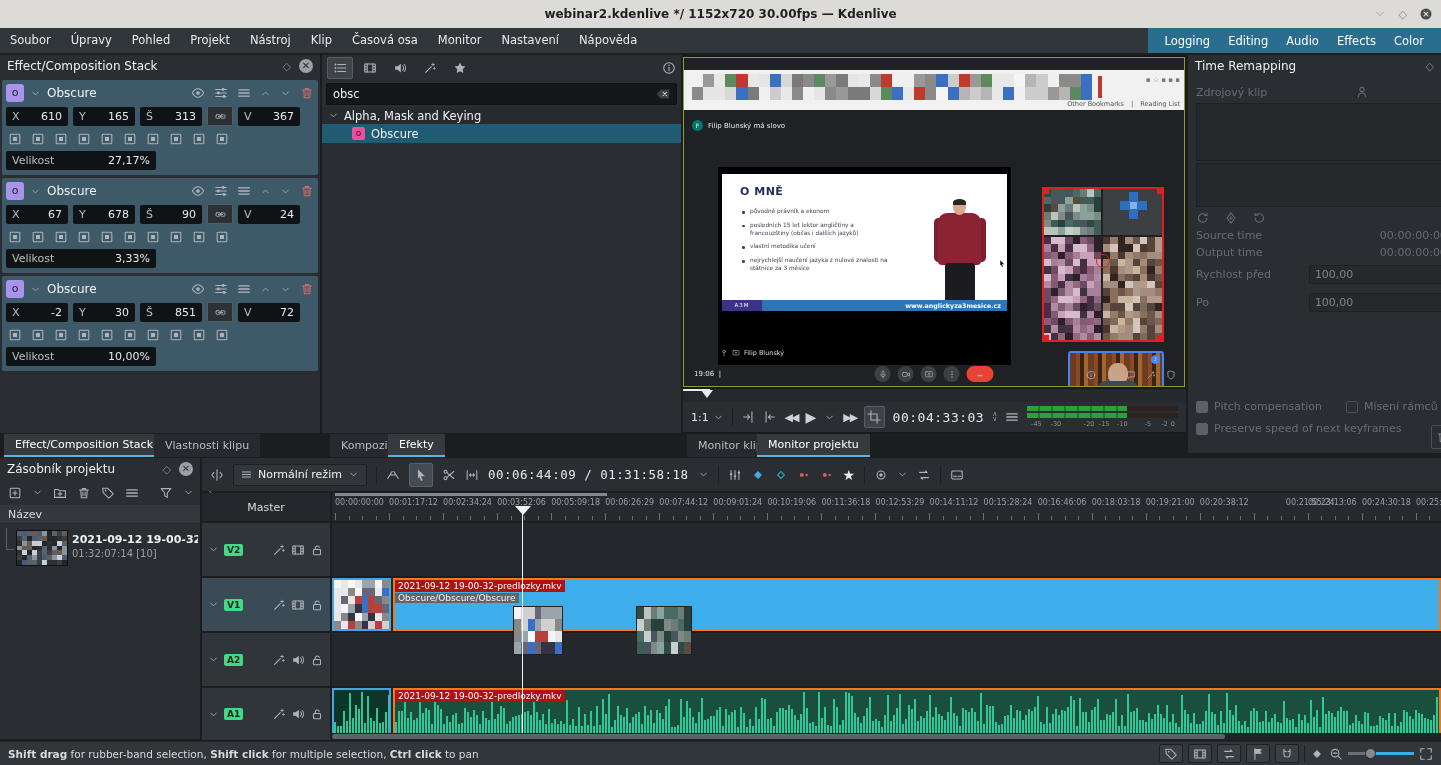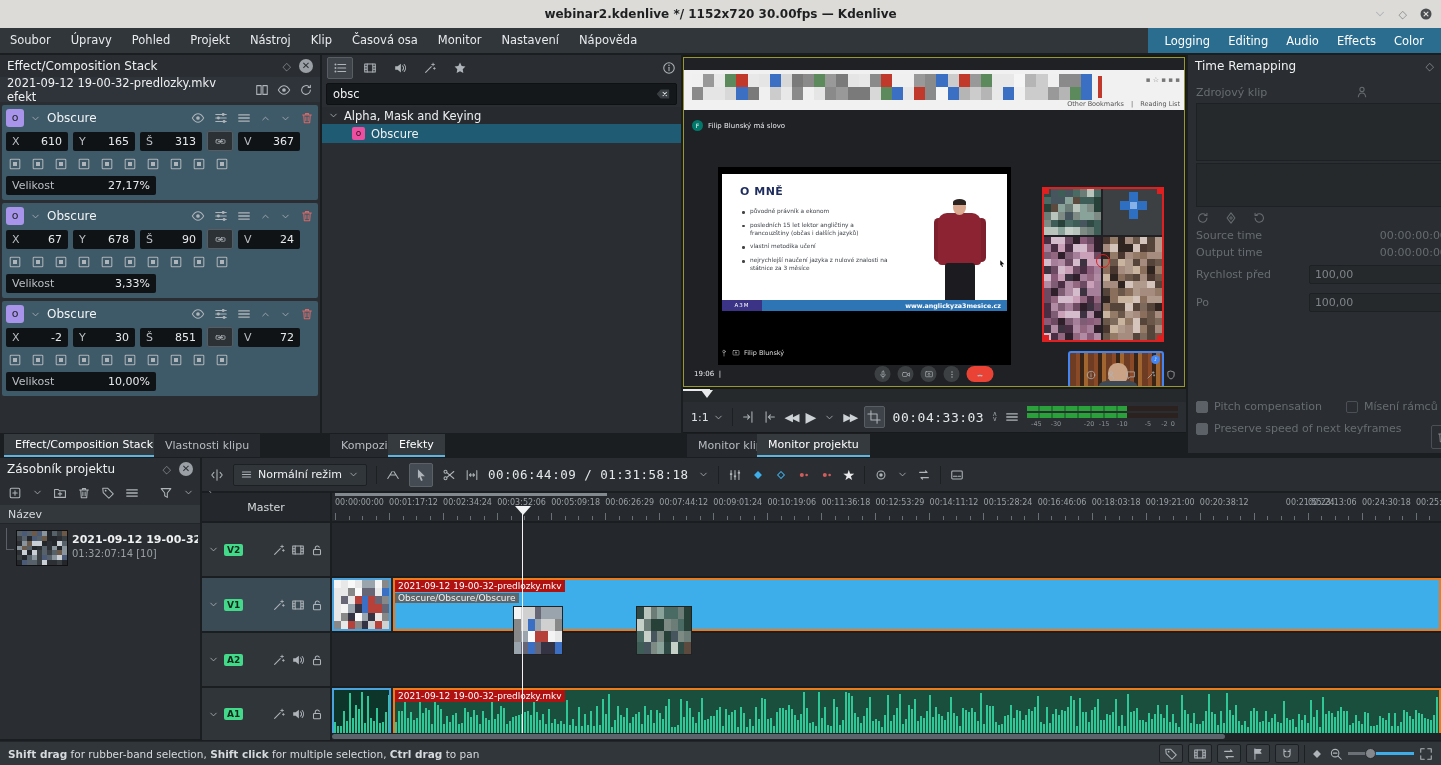--- a/index.html
+++ b/index.html
@@ -235,41 +235,20 @@
       <span class="menu-item">Nápověda</span>
     </div>
 </div>
 
 <div class="panel" id="fxstack">
   <div class="phead">
     <span class="ttl">Effect/Composition Stack</span>
     <span class="sp"></span>
     <span class="diam">◇</span>
     <span class="closecirc">✕</span>
-  </div>
-  <div id="fx-cliprow">
-    <span>2021-09-12 19-00-32-predlozky.mkv efekt</span>
-    <span class="sp"></span>
-    <span class="svgi">
-        <svg viewBox="0 0 16 16" fill="none" stroke="currentColor" stroke-width="1.2" stroke-linecap="round" stroke-linejoin="round">
-          <rect x="2" y="3" width="5" height="10"></rect>
-          <rect x="9" y="3" width="5" height="10"></rect>
-        </svg>
-      </span>
-    <span class="svgi">
-        <svg viewBox="0 0 16 16" fill="none" stroke="currentColor" stroke-width="1.2" stroke-linecap="round" stroke-linejoin="round">
-          <path d="M1.5 8C3.5 4.7 5.6 3.2 8 3.2s4.5 1.5 6.5 4.8c-2 3.3-4.1 4.8-6.5 4.8S3.5 11.3 1.5 8Z"></path>
-          <circle cx="8" cy="8" r="2.1" fill="currentColor" stroke="none"></circle>
-        </svg>
-      </span>
-    <span class="svgi">
-        <svg viewBox="0 0 16 16" fill="none" stroke="currentColor" stroke-width="1.2" stroke-linecap="round" stroke-linejoin="round">
-          <path d="M13 8a5 5 0 1 1-1.7-3.8M13 2.5V5h-2.5"></path>
-        </svg>
-      </span>
   </div>
 
   <div class="fx-block">
     <div class="fx-head">
       <span class="fx-chip">o</span>
       <span class="svgi sm">
           <svg viewBox="0 0 16 16" fill="none" stroke="currentColor" stroke-width="1.2" stroke-linecap="round" stroke-linejoin="round">
             <path d="M4 6l4 4 4-4"></path>
           </svg>
         </span>
@@ -2431,21 +2410,21 @@
     </div>
   </div>
   <div id="ph-tri"></div>
   <div id="playhead"></div>
   <div id="hscroll">
       <div class="hnd"></div>
     </div>
 </div>
 
 <div id="statusbar">
-  <span id="status-text"><b class="stat">Shift drag</b><span> for rubber-band selection, </span><b class="stat">Shift click</b><span> for multiple selection, </span><b class="stat">Ctrl drag</b><span> to pan</span></span>
+  <span id="status-text"><b class="stat">Shift drag</b><span> for rubber-band selection, </span><b class="stat">Shift click</b><span> for multiple selection, </span><b class="stat">Ctrl click</b><span> to pan</span></span>
   <div id="status-right">
     <span class="sbtn">
         <span class="svgi">
           <svg viewBox="0 0 16 16" fill="none" stroke="currentColor" stroke-width="1.2" stroke-linecap="round" stroke-linejoin="round">
             <path d="M2 2.5h5.5L14 9l-5 5-6.5-6.5Z"></path>
             <circle cx="5.3" cy="5.3" r="1" fill="currentColor" stroke="none"></circle>
           </svg>
         </span>
       </span>
     <span class="sbtn">

